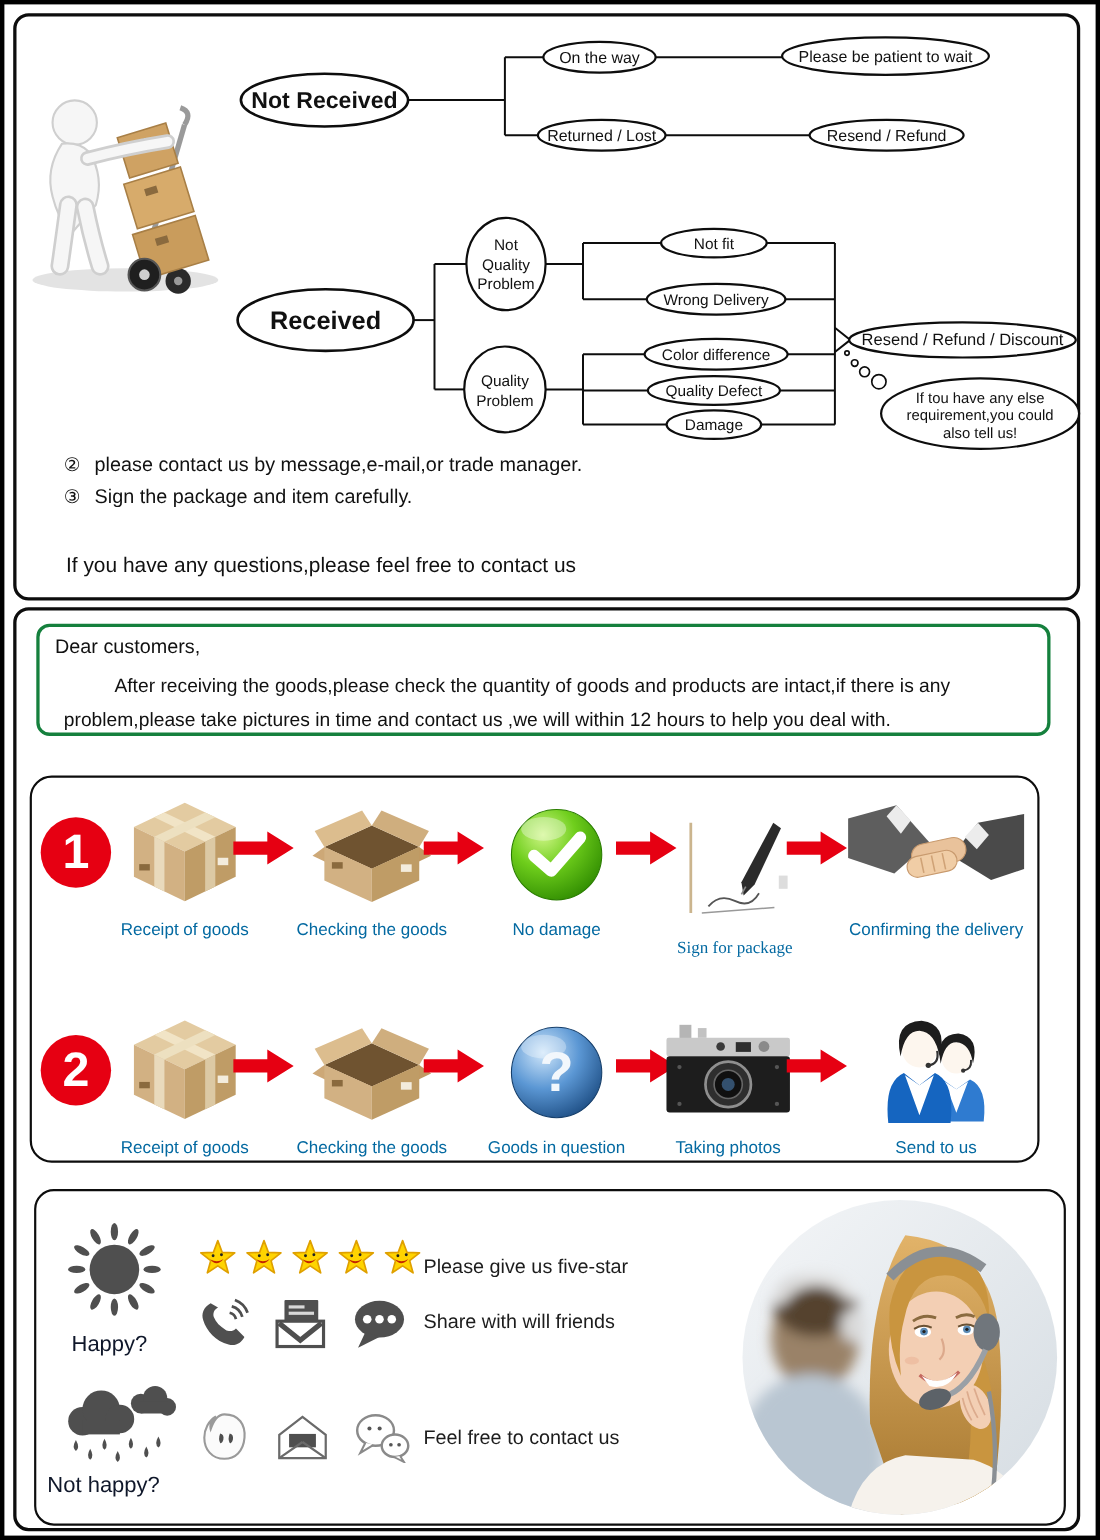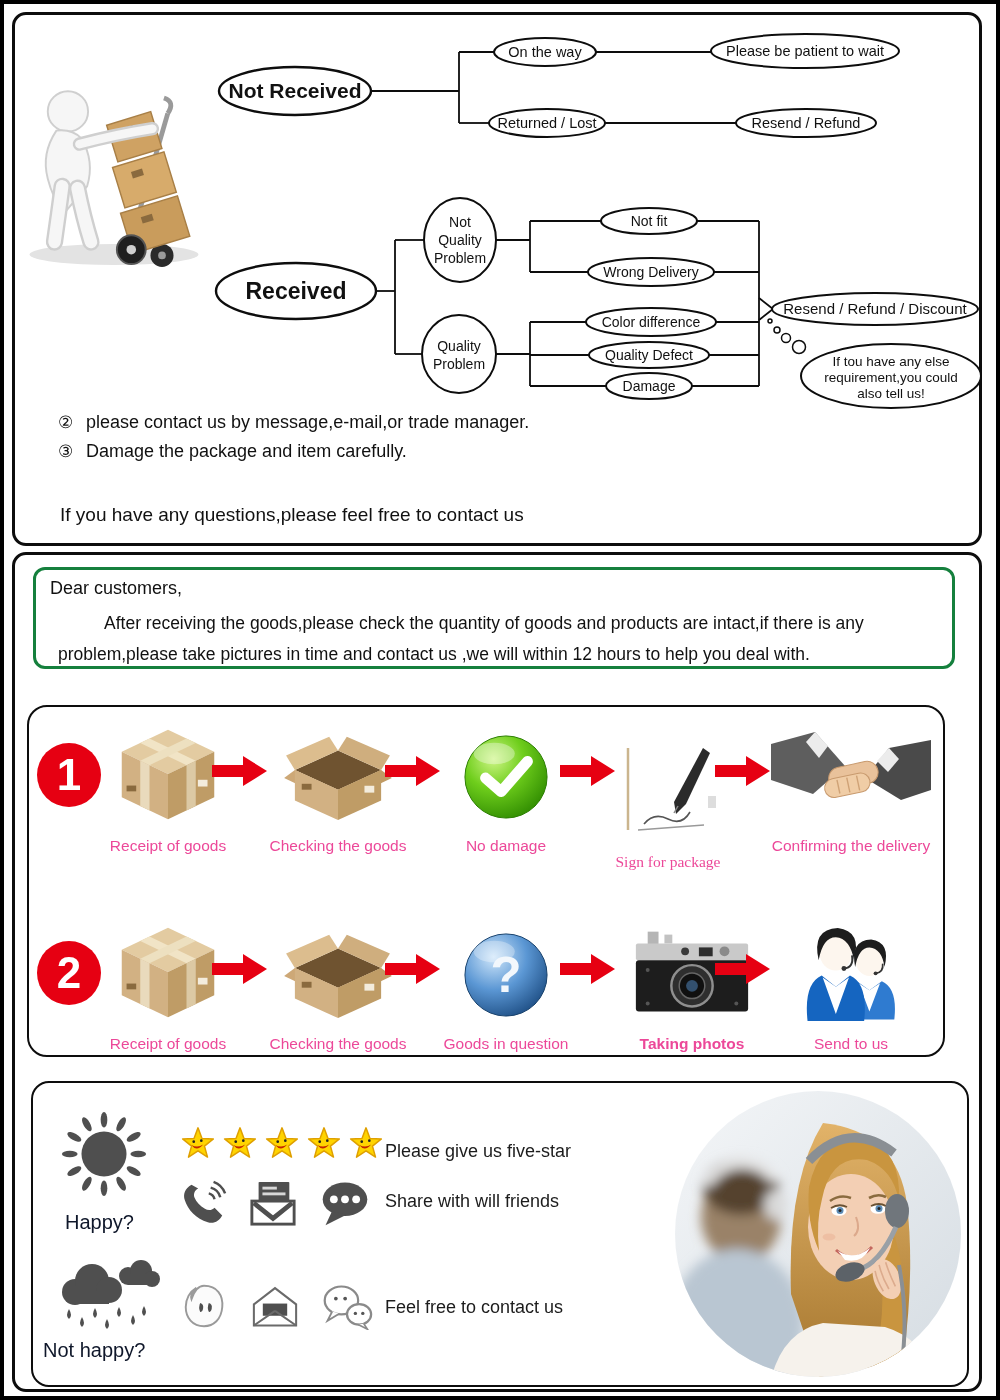--- a/index.html
+++ b/index.html
@@ -28,21 +28,21 @@
   .notes { position:absolute; left:54px; top:404px; }
   .note  { font-size:18px; line-height:29px; white-space:nowrap; }
   .note-num { display:inline-block; width:28px; font-size:17px; }
   .contact-line { position:absolute; left:56px; top:500px; font-size:19px; white-space:nowrap; }
 
   .badge { position:absolute; width:64px; height:64px; border-radius:50%;
            background:#e60012; color:#fff; display:flex; align-items:center; justify-content:center;
            font-size:44px; font-weight:bold; }
   .station { position:absolute; width:176px; text-align:center; }
   .station .icon-slot { height:104px; display:flex; align-items:flex-end; justify-content:center; }
-  .station .step-label { margin-top:14px; font-size:15.5px; color:#ec4899; white-space:nowrap; }
+  .station .step-label { margin-top:14px; font-size:15.5px; color:#0369a1; white-space:nowrap; }
   .arrow { position:absolute; width:56px; height:36px; }
 
   .fb-label { position:absolute; font-size:20px; color:#0f172a; }
   .fb-text  { position:absolute; font-size:18px; color:#1c1c1c; white-space:nowrap; }
   .stars-row { position:absolute; display:flex; gap:4px; }
   .icon-row { position:absolute; display:flex; gap:20px; align-items:center; }
   .photo-wrap { position:absolute; left:640px; top:6px; width:290px; height:290px; }
 </style>
 </head>
 <body>
@@ -202,21 +202,21 @@
       <text x="887" y="378" text-anchor="middle" font-size="13.5" fill="#111">requirement,you could</text>
       <text x="887" y="394" text-anchor="middle" font-size="13.5" fill="#111">also tell us!</text>
     </g>
   </svg>
 
   <div class="notes">
     <div class="note">
       <span class="note-num">②</span><span>please contact us by message,e-mail,or trade manager.</span>
     </div>
     <div class="note">
-      <span class="note-num">③</span><span>Damage the package and item carefully.</span>
+      <span class="note-num">③</span><span>Sign the package and item carefully.</span>
     </div>
   </div>
   <div class="contact-line">If you have any questions,please feel free to contact us</div>
 
   <div class="rbox bottom-box">
 
     <div class="dear-box">
       <div class="dear-salutation">Dear customers,</div>
       <div class="dear-body">After receiving the goods,please check the quantity of goods and products are intact,if there is any problem,please take pictures in time and contact us ,we will within 12 hours to help you deal with.</div>
     </div>
@@ -371,21 +371,21 @@
           <text x="45" y="62" text-anchor="middle" font-size="52" font-weight="bold" fill="#f2f7fc">?</text>
         </svg>
           </div>
         <div class="step-label">Goods in question</div>
       </div>
 
       <svg class="arrow" style="left:531px; top:244px;" viewBox="0 0 56 36">
         <polygon points="0,12 31,12 31,3 55,18 31,33 31,24 0,24" fill="#e60012"></polygon>
         </svg>
 
-      <div class="station" style="left:575px; top:210px;font-weight:bold;">
+      <div class="station" style="left:545px; top:210px;">
         <div class="icon-slot">
             <svg width="128" height="95" viewBox="0 0 130 95">
           <rect x="20" y="5" width="11" height="13" fill="#b5b5b5"></rect>
           <rect x="37" y="8" width="8" height="9" fill="#c2c2c2"></rect>
           <rect x="8" y="17" width="114" height="17" rx="2" fill="#c9c9c9"></rect>
           <circle cx="58" cy="25" r="4" fill="#3a3a3a"></circle>
           <rect x="72" y="21" width="14" height="9" fill="#2e2e2e"></rect>
           <circle cx="98" cy="25" r="5" fill="#8a8a8a"></circle>
           <rect x="8" y="34" width="114" height="52" rx="3" fill="#1d1d1d"></rect>
           <circle cx="65" cy="60" r="21" fill="#2e2e2e" stroke="#8f8f8f" stroke-width="2.5"></circle>

